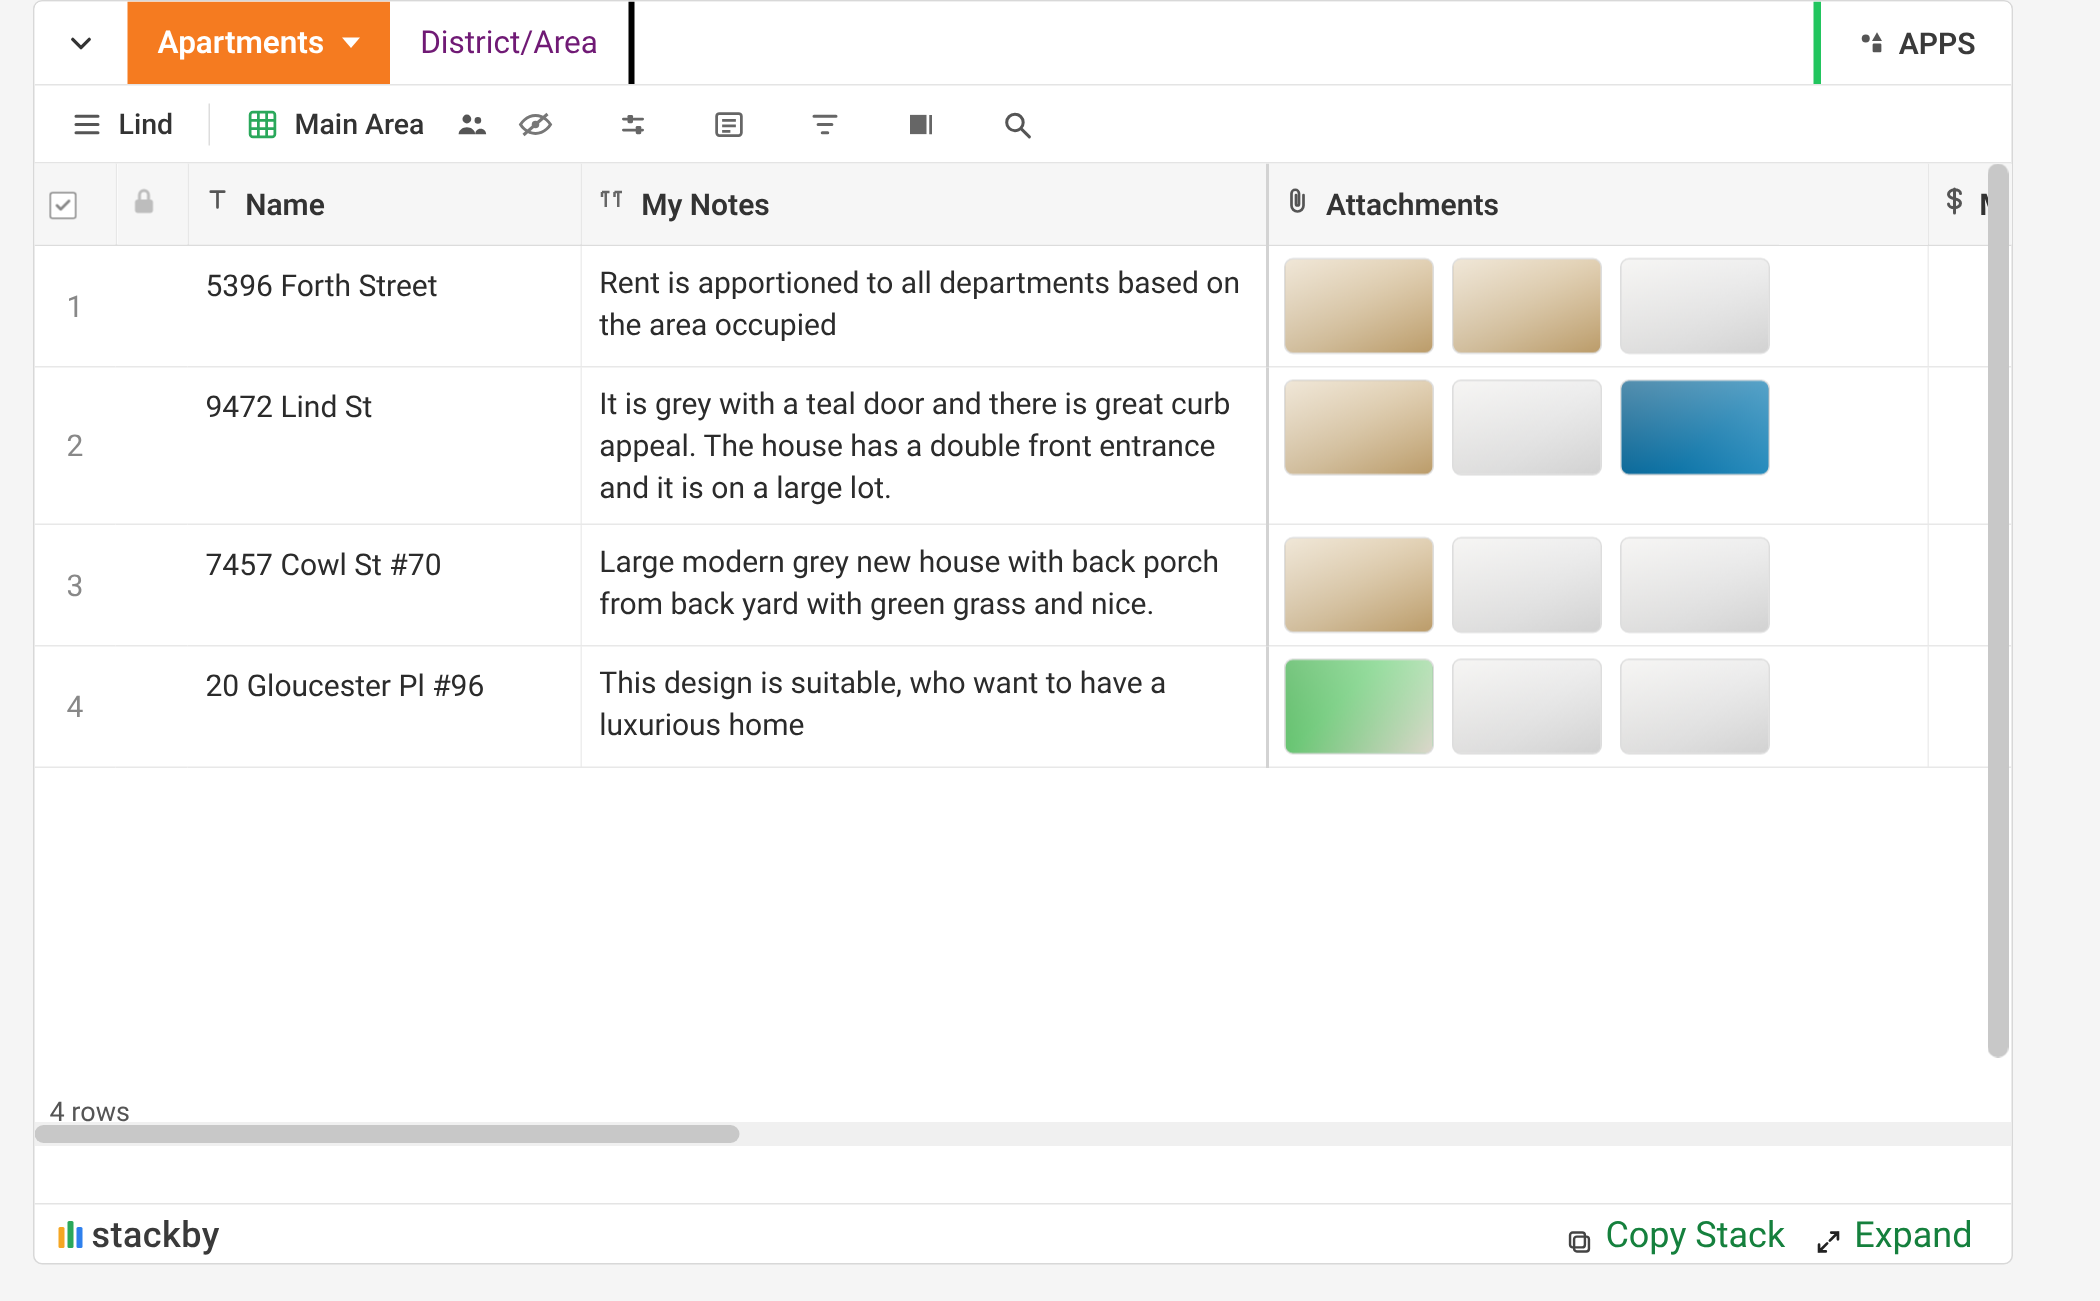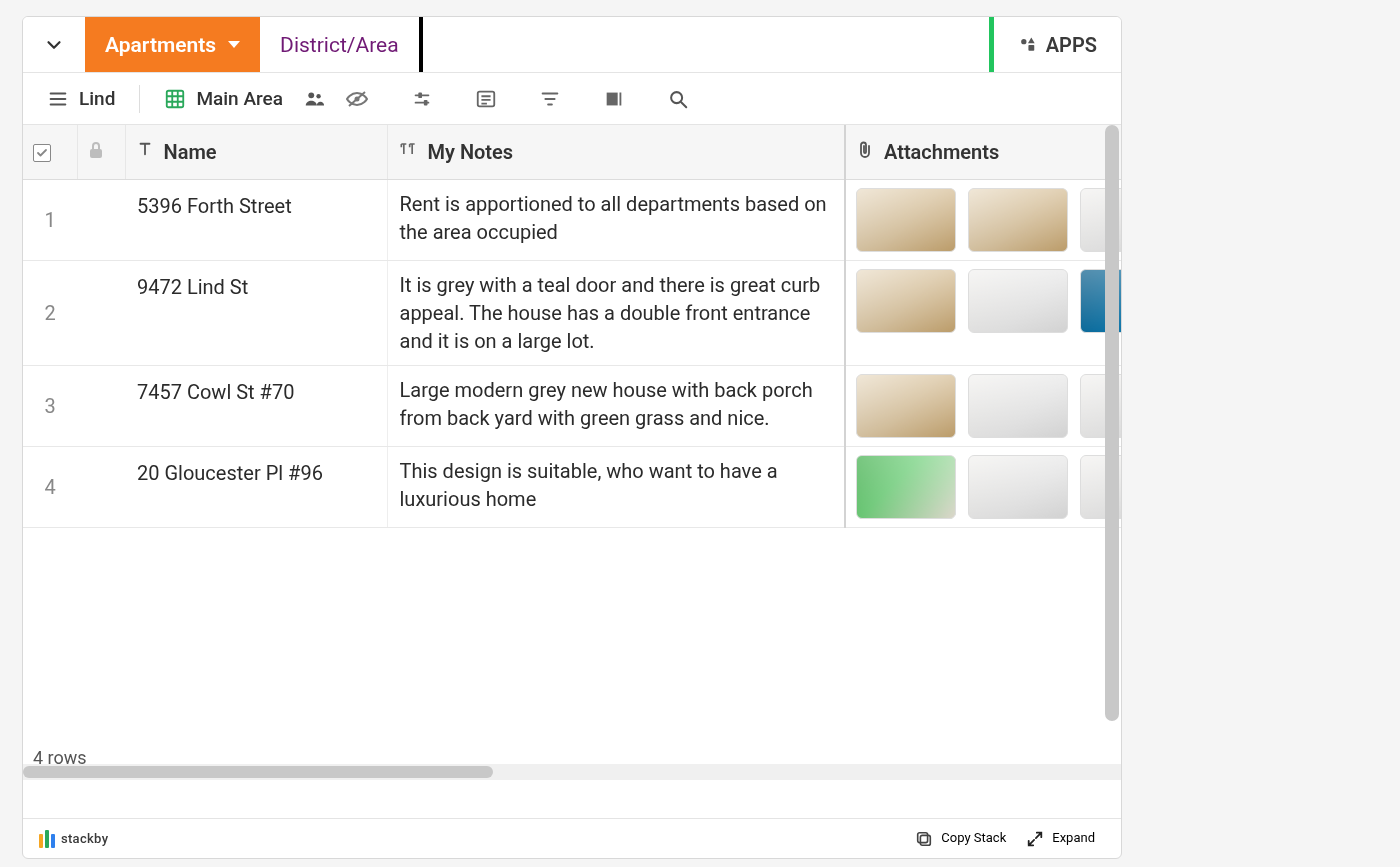--- a/index.html
+++ b/index.html
@@ -5,22 +5,22 @@
   * { box-sizing: border-box; margin: 0; padding: 0; }
   body {
     font-family: -apple-system, BlinkMacSystemFont, "Segoe UI", Roboto, Helvetica, Arial, sans-serif;
     background: #f5f5f5;
     width: 1400px;
     height: 867px;
     overflow: hidden;
   }
   .app-frame {
     position: absolute;
-    left: 22px; top: 16px;
-    width: 1100px; height: 843px;
+    left: 22px; top: 0;
+    width: 1320px; height: 843px;
     background: #fff;
     border: 1px solid #d8d8d8;
     border-radius: 6px;
     display: flex;
     flex-direction: column;
     overflow: hidden;
   }
   
   .tabs-bar {
     display: flex;
@@ -194,33 +194,33 @@
     background: #c8c8c8;
     border-radius: 7px;
   }
   
   .footer {
     height: 40px;
     border-top: 1px solid #e4e4e4;
     display: flex;
     align-items: center;
     padding: 0 16px;
-    font-size: 13px;
+    font-size: 24px;
     color: #333;
   }
   .brand { display: flex; align-items: center; gap: 6px; color: #3a3a3a; font-weight: 500; letter-spacing: 0.3px; }
   .brand .logo-bars {
     display: flex; gap: 2px;
   }
   .brand .bar { width: 4px; height: 18px; border-radius: 1px; }
   .brand .b1 { background:#f5a623; height:14px; margin-top:4px;}
   .brand .b2 { background:#2aa85b; }
   .brand .b3 { background:#2f80ed; height:14px; margin-top:4px;}
   .footer-spacer { flex: 1; }
-  .footer-btn { display: flex; align-items: flex-start; gap: 8px; padding: 0 10px; cursor: pointer; color: #000000; }
+  .footer-btn { display: flex; align-items: flex-end; gap: 8px; padding: 0 10px; cursor: pointer; color: #15803d; }
   .checkbox {
     width: 18px; height: 18px;
     border: 1.5px solid #888;
     border-radius: 2px;
     display: inline-flex; align-items: center; justify-content: center;
     background: #fff;
   }
   .checkbox svg { display:block; }
 </style>
 </head>

